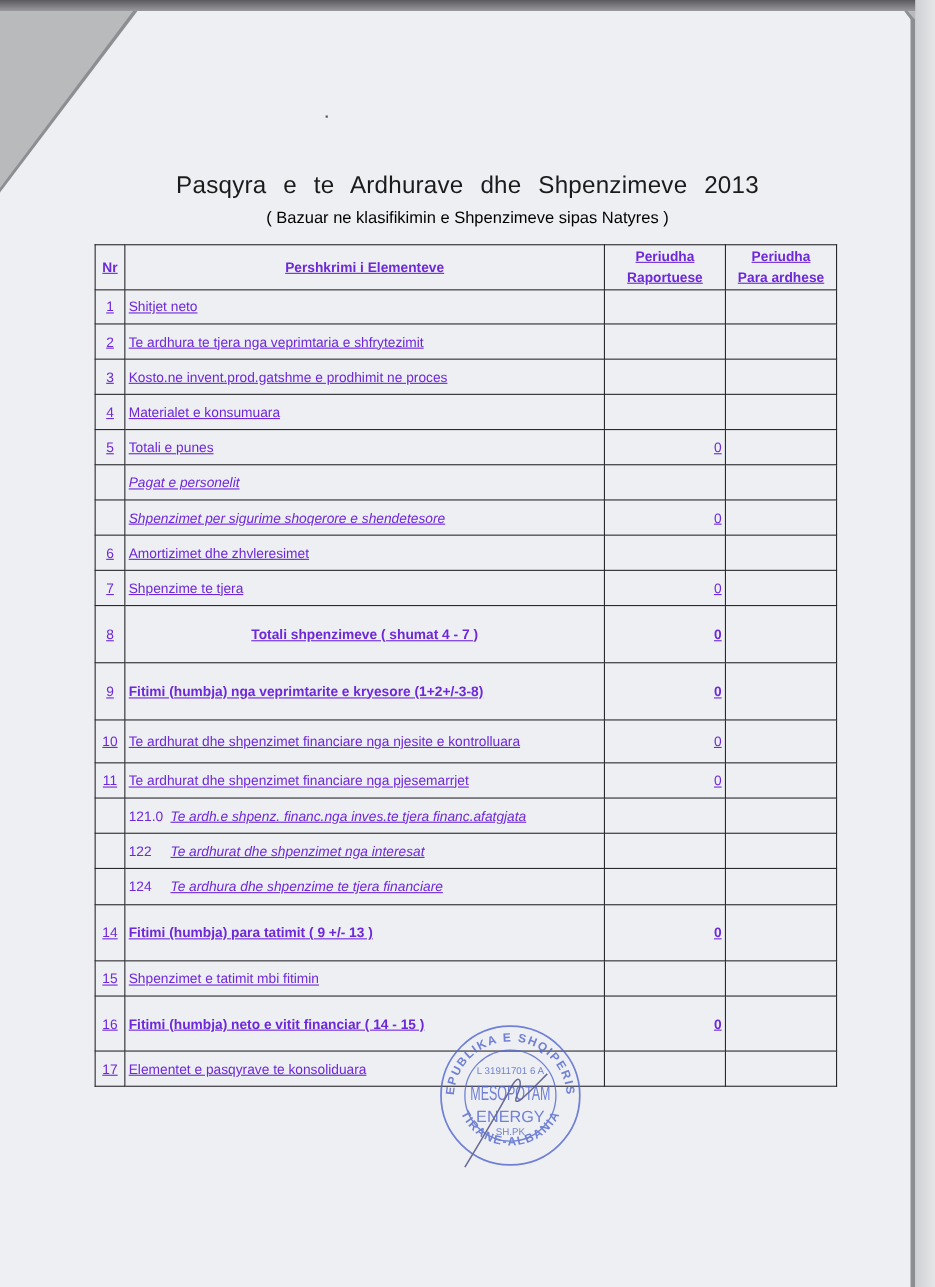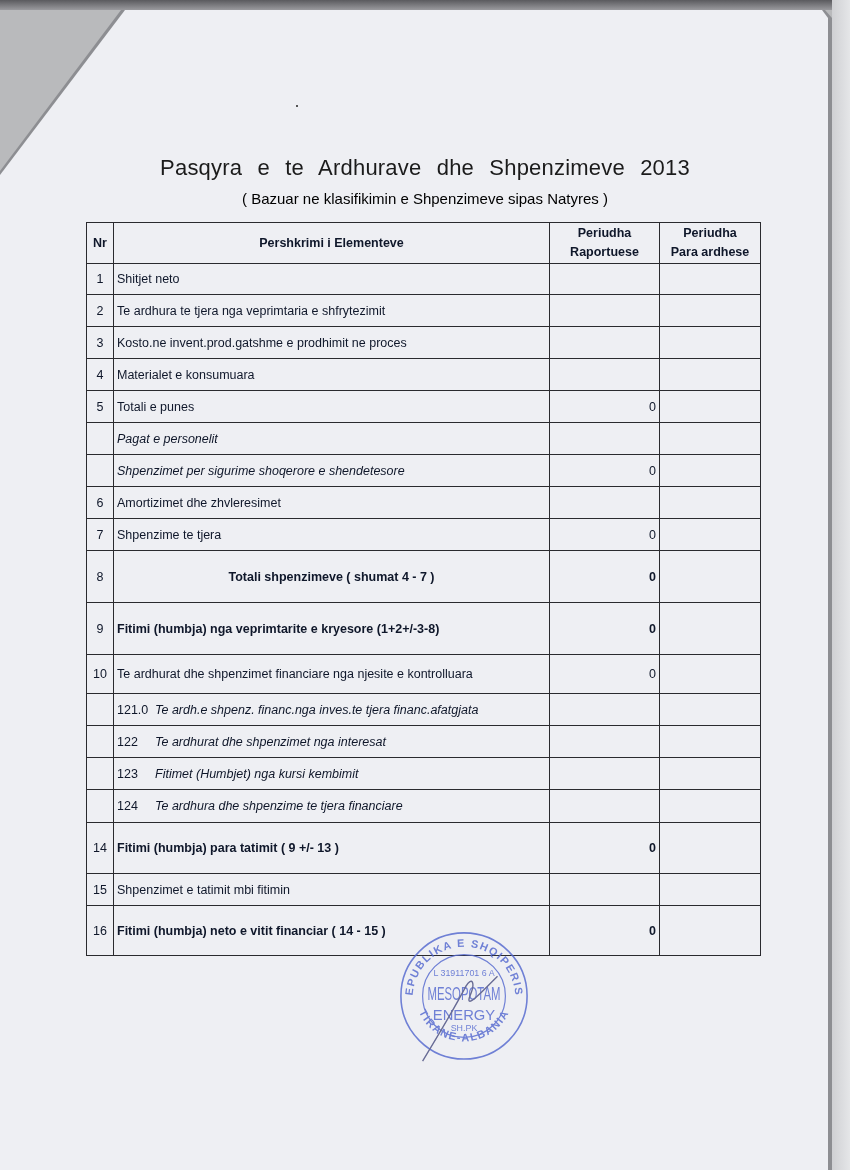--- a/index.html
+++ b/index.html
@@ -31,21 +31,21 @@
     position:absolute; left:0; width:850px; top:155px; text-align:center;
     font-size:22px; color:#1b1b1b; word-spacing:9px; letter-spacing:0.2px;
   }
   .subtitle {
     position:absolute; left:0; width:850px; top:190px; text-align:center;
     font-size:15px; color:#000000;
   }
   table.stmt {
     position:absolute; left:86px; top:222px; width:674px;
     border-collapse:collapse; table-layout:fixed;
-    font-size:12.5px; color:#0f172a;
+    font-size:12.5px; color:#6d28d9;text-decoration:underline;
   }
   table.stmt col.c-nr { width:27px; }
   table.stmt col.c-desc { width:436px; }
   table.stmt col.c-rap { width:110px; }
   table.stmt col.c-para { width:101px; }
   table.stmt td, table.stmt th {
     border:1.5px solid #2a2a2e; padding:0 3px; vertical-align:middle;
   }
   table.stmt th { font-weight:bold; font-size:12.5px; text-align:center; line-height:19px; }
   td.nr { text-align:center; padding:0; }
@@ -160,34 +160,34 @@
         <td class="val">0</td>
         <td class="val"></td>
       </tr>
       <tr style="height: 39px;">
         <td class="nr">10</td>
         <td class="desc">Te ardhurat dhe shpenzimet financiare nga njesite e kontrolluara</td>
         <td class="val">0</td>
         <td class="val"></td>
       </tr>
       <tr style="height: 32px;">
+        <td class="nr">11</td>
+        <td class="desc">Te ardhurat dhe shpenzimet financiare nga pjesemarrjet</td>
+        <td class="val">0</td>
+        <td class="val"></td>
+      </tr>
+      <tr style="height: 32px;">
         <td class="nr"></td>
         <td class="desc"><span class="code">121.0</span><span style="font-style: italic; padding-left: 6px;">Te ardh.e shpenz. financ.nga inves.te tjera financ.afatgjata</span></td>
         <td class="val"></td>
         <td class="val"></td>
       </tr>
       <tr style="height: 32px;">
         <td class="nr"></td>
         <td class="desc"><span class="code">122</span><span style="font-style: italic; padding-left: 6px;">Te ardhurat dhe shpenzimet nga interesat</span></td>
-        <td class="val"></td>
-        <td class="val"></td>
-      </tr>
-      <tr style="height: 32px;">
-        <td class="nr"></td>
-        <td class="desc"><span class="code">123</span><span style="font-style: italic; padding-left: 6px;">Fitimet (Humbjet) nga kursi kembimit</span></td>
         <td class="val"></td>
         <td class="val"></td>
       </tr>
       <tr style="height: 33px;">
         <td class="nr"></td>
         <td class="desc"><span class="code">124</span><span style="font-style: italic; padding-left: 6px;">Te ardhura dhe shpenzime te tjera financiare</span></td>
         <td class="val"></td>
         <td class="val"></td>
       </tr>
       <tr class="bold" style="height: 51px;">
@@ -199,20 +199,26 @@
       <tr style="height: 32px;">
         <td class="nr">15</td>
         <td class="desc">Shpenzimet e tatimit mbi fitimin</td>
         <td class="val"></td>
         <td class="val"></td>
       </tr>
       <tr class="bold" style="height: 50px;">
         <td class="nr">16</td>
         <td class="desc">Fitimi (humbja) neto e vitit financiar  ( 14 - 15 )</td>
         <td class="val">0</td>
+        <td class="val"></td>
+      </tr>
+      <tr style="height: 32px;">
+        <td class="nr">17</td>
+        <td class="desc">Elementet e pasqyrave te konsoliduara</td>
+        <td class="val"></td>
         <td class="val"></td>
       </tr>
     </tbody>
 </table>
 
 <svg class="stamp" viewBox="0 0 140 140">
   <defs>
     <path id="arcTop" d="M 18 74 A 52 52 0 0 1 122 74"></path>
     <path id="arcBot" d="M 22 82 A 50 50 0 0 0 118 82"></path>
   </defs>

